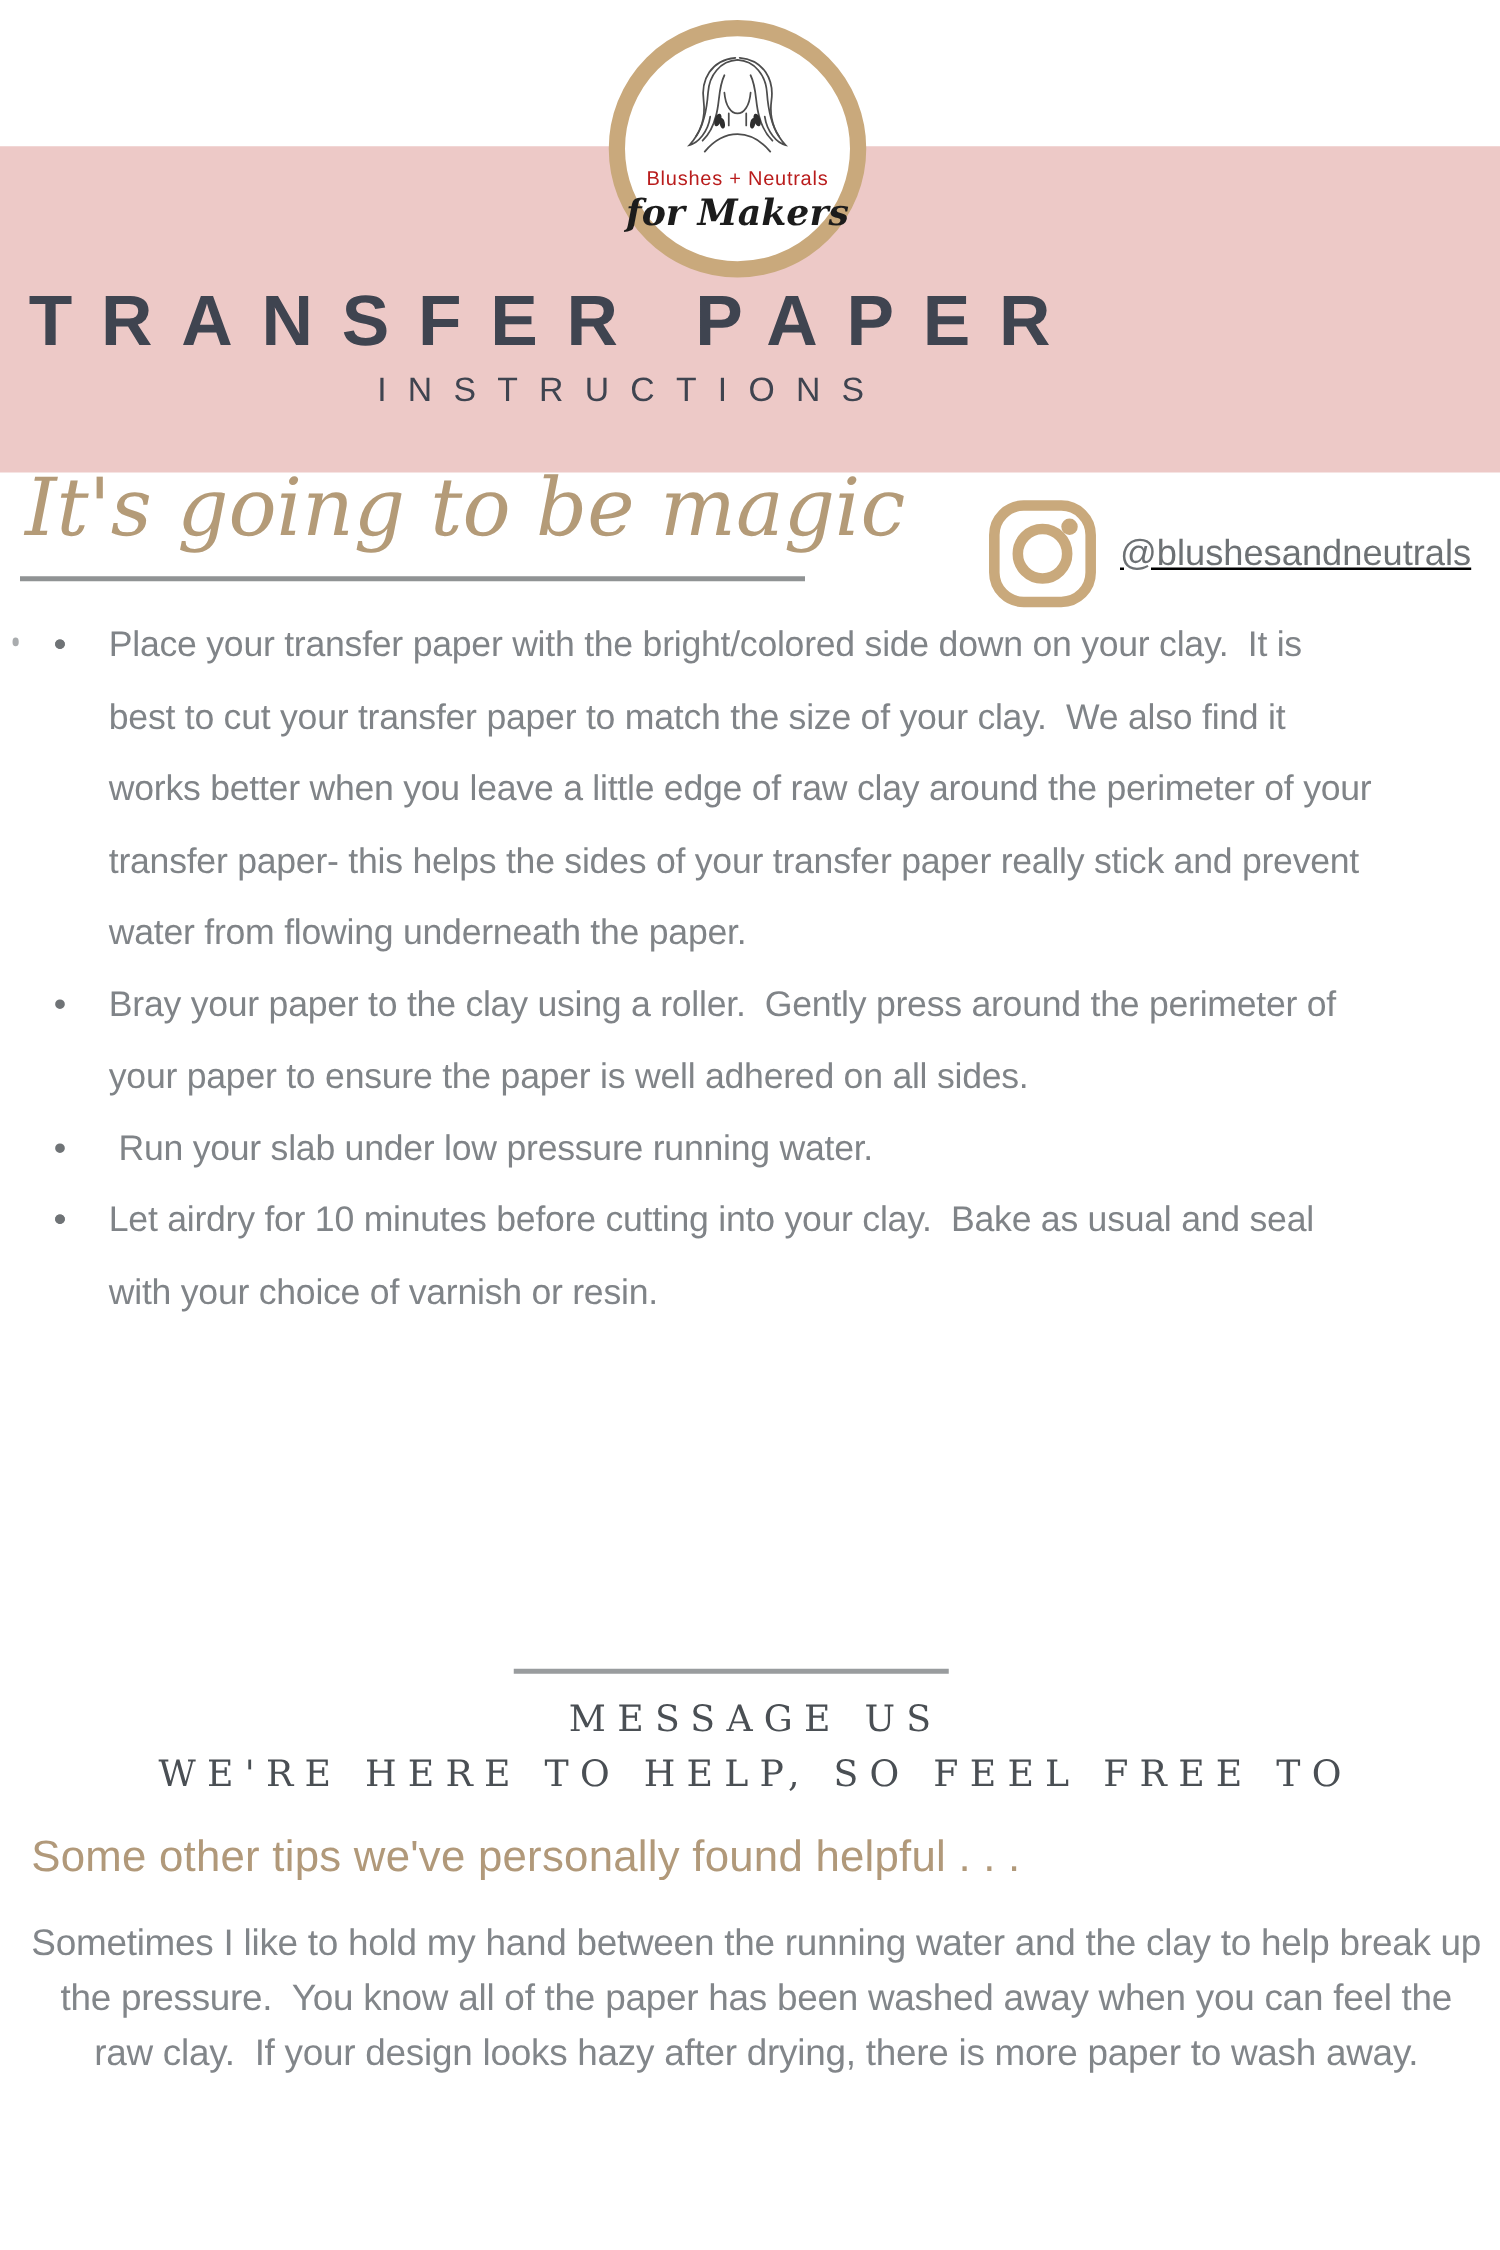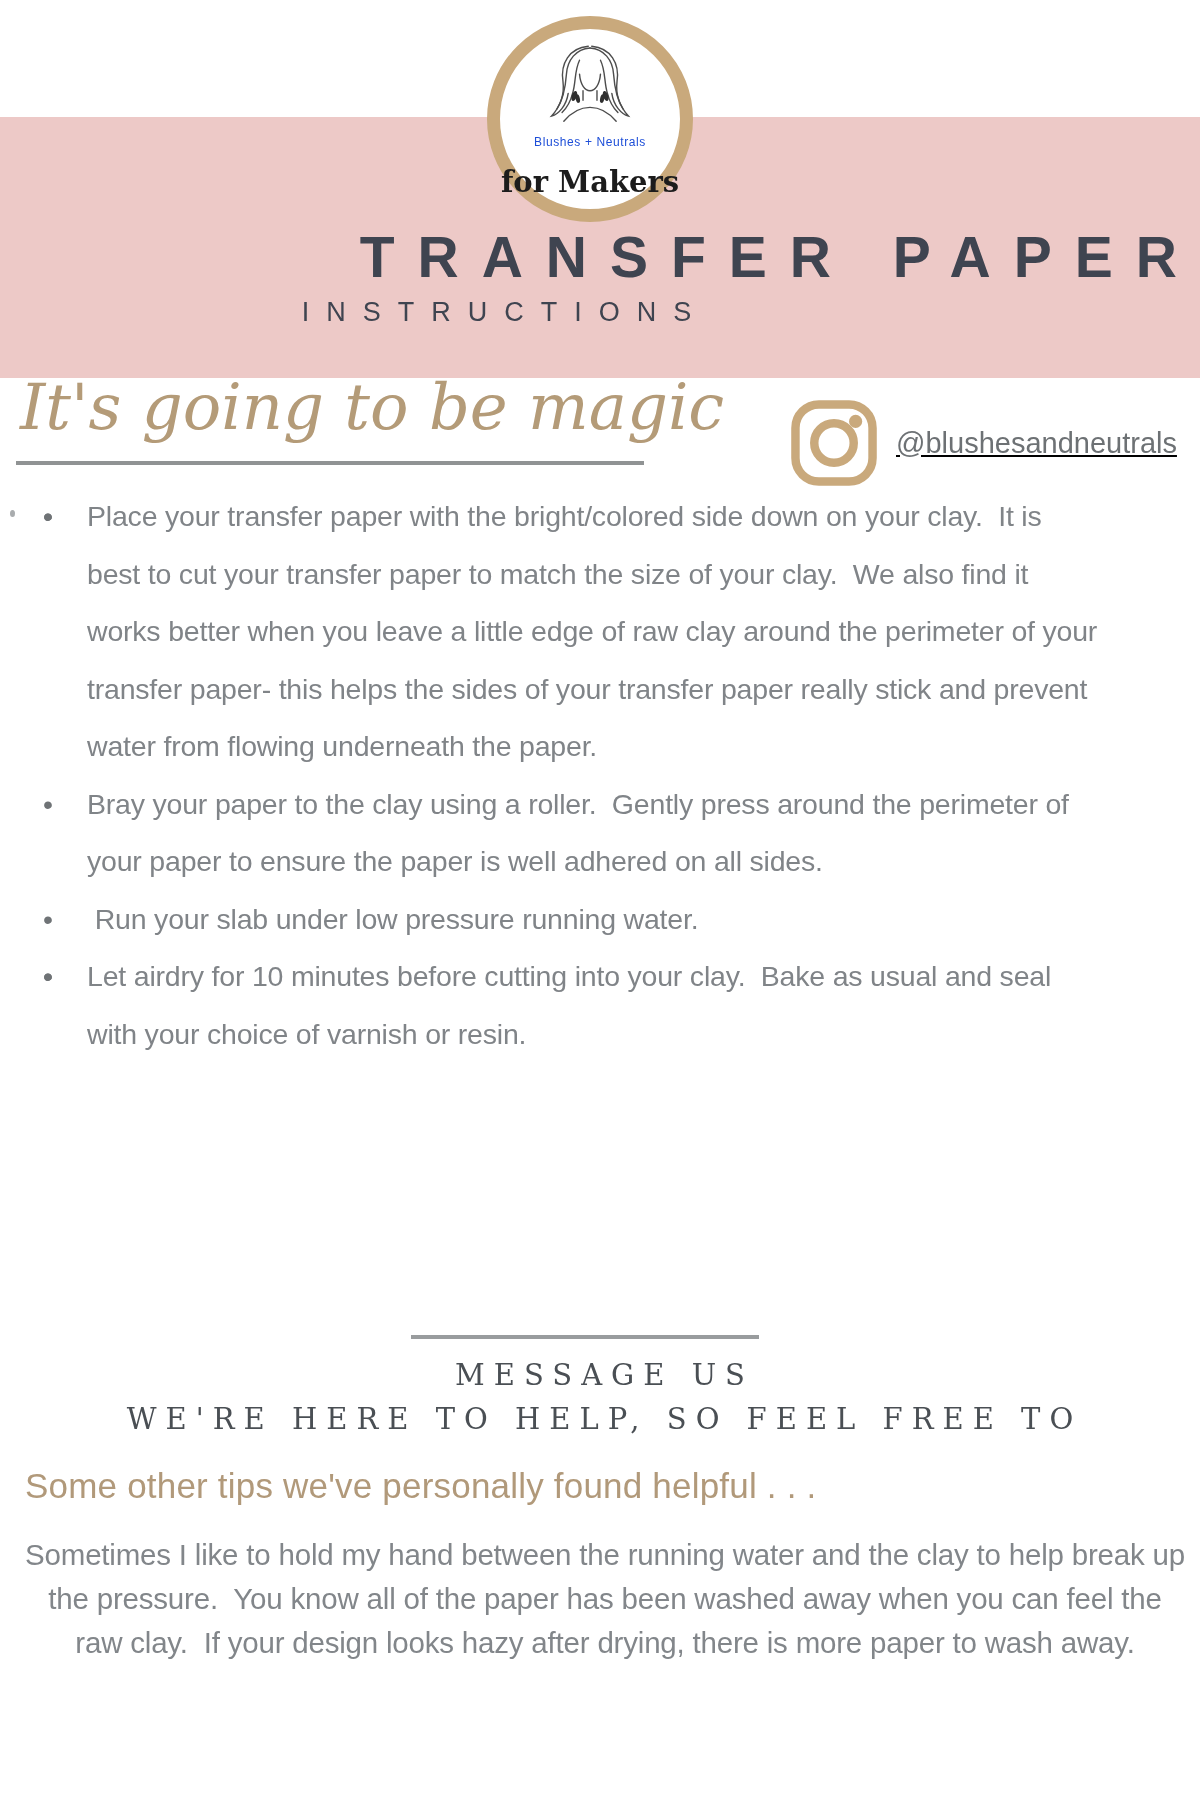--- a/index.html
+++ b/index.html
@@ -11,29 +11,29 @@
   
   .pink-band { position:absolute; left:0; top:117px; width:1200px; height:261px; background:#edc9c7; }
 
   
   .logo {
     position:absolute; left:487px; top:16px; width:206px; height:206px;
     border-radius:50%; background:#ffffff; border:13px solid #c9a97c;
     box-sizing:border-box; z-index:2; display:flex; flex-direction:column; align-items:center;
   }
   .logo-art { margin-top:12px; width:112px; height:96px; }
-  .logo-small { font-size:12px; color:#1d4ed8; letter-spacing:0.6px; margin-top:-2px; }
+  .logo-small { font-size:16px; color:#b91c1c; letter-spacing:0.6px; margin-top:-2px; }
   .logo-script {
-    font-family:"DejaVu Serif", serif; font-weight:bold;
-    font-size:29px; color:#1c1c1c; margin-top:17px; line-height:32px;
+    font-family:"DejaVu Serif", serif; font-style:italic; font-weight:bold;
+    font-size:29px; color:#1c1c1c; margin-top:1px; line-height:32px;
   }
 
   
   .title {
-    position:absolute; top:224px; left:0; width:1200px; text-align:right;
+    position:absolute; top:224px; left:0; width:1200px; text-align:left;
     font-size:57px; font-weight:700; letter-spacing:23px; text-indent:23px;
     color:#3f4450;
   }
   .subtitle {
     position:absolute; top:297px; left:0; width:993px; text-align:center;
     font-size:27px; font-weight:400; letter-spacing:17px; text-indent:17px;
     color:#3f4450;
   }
 
   

